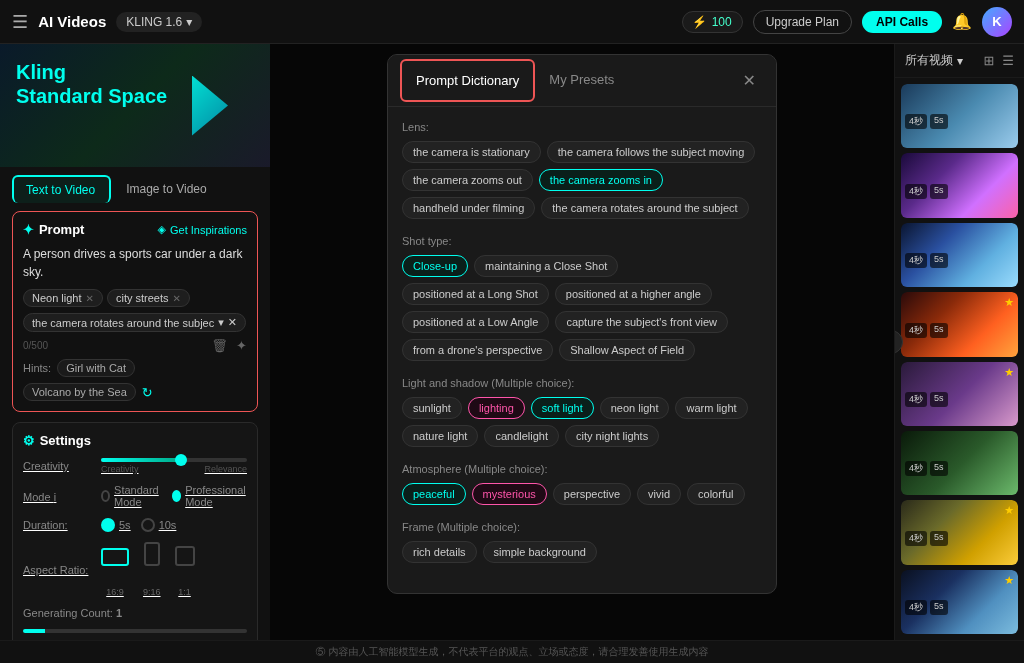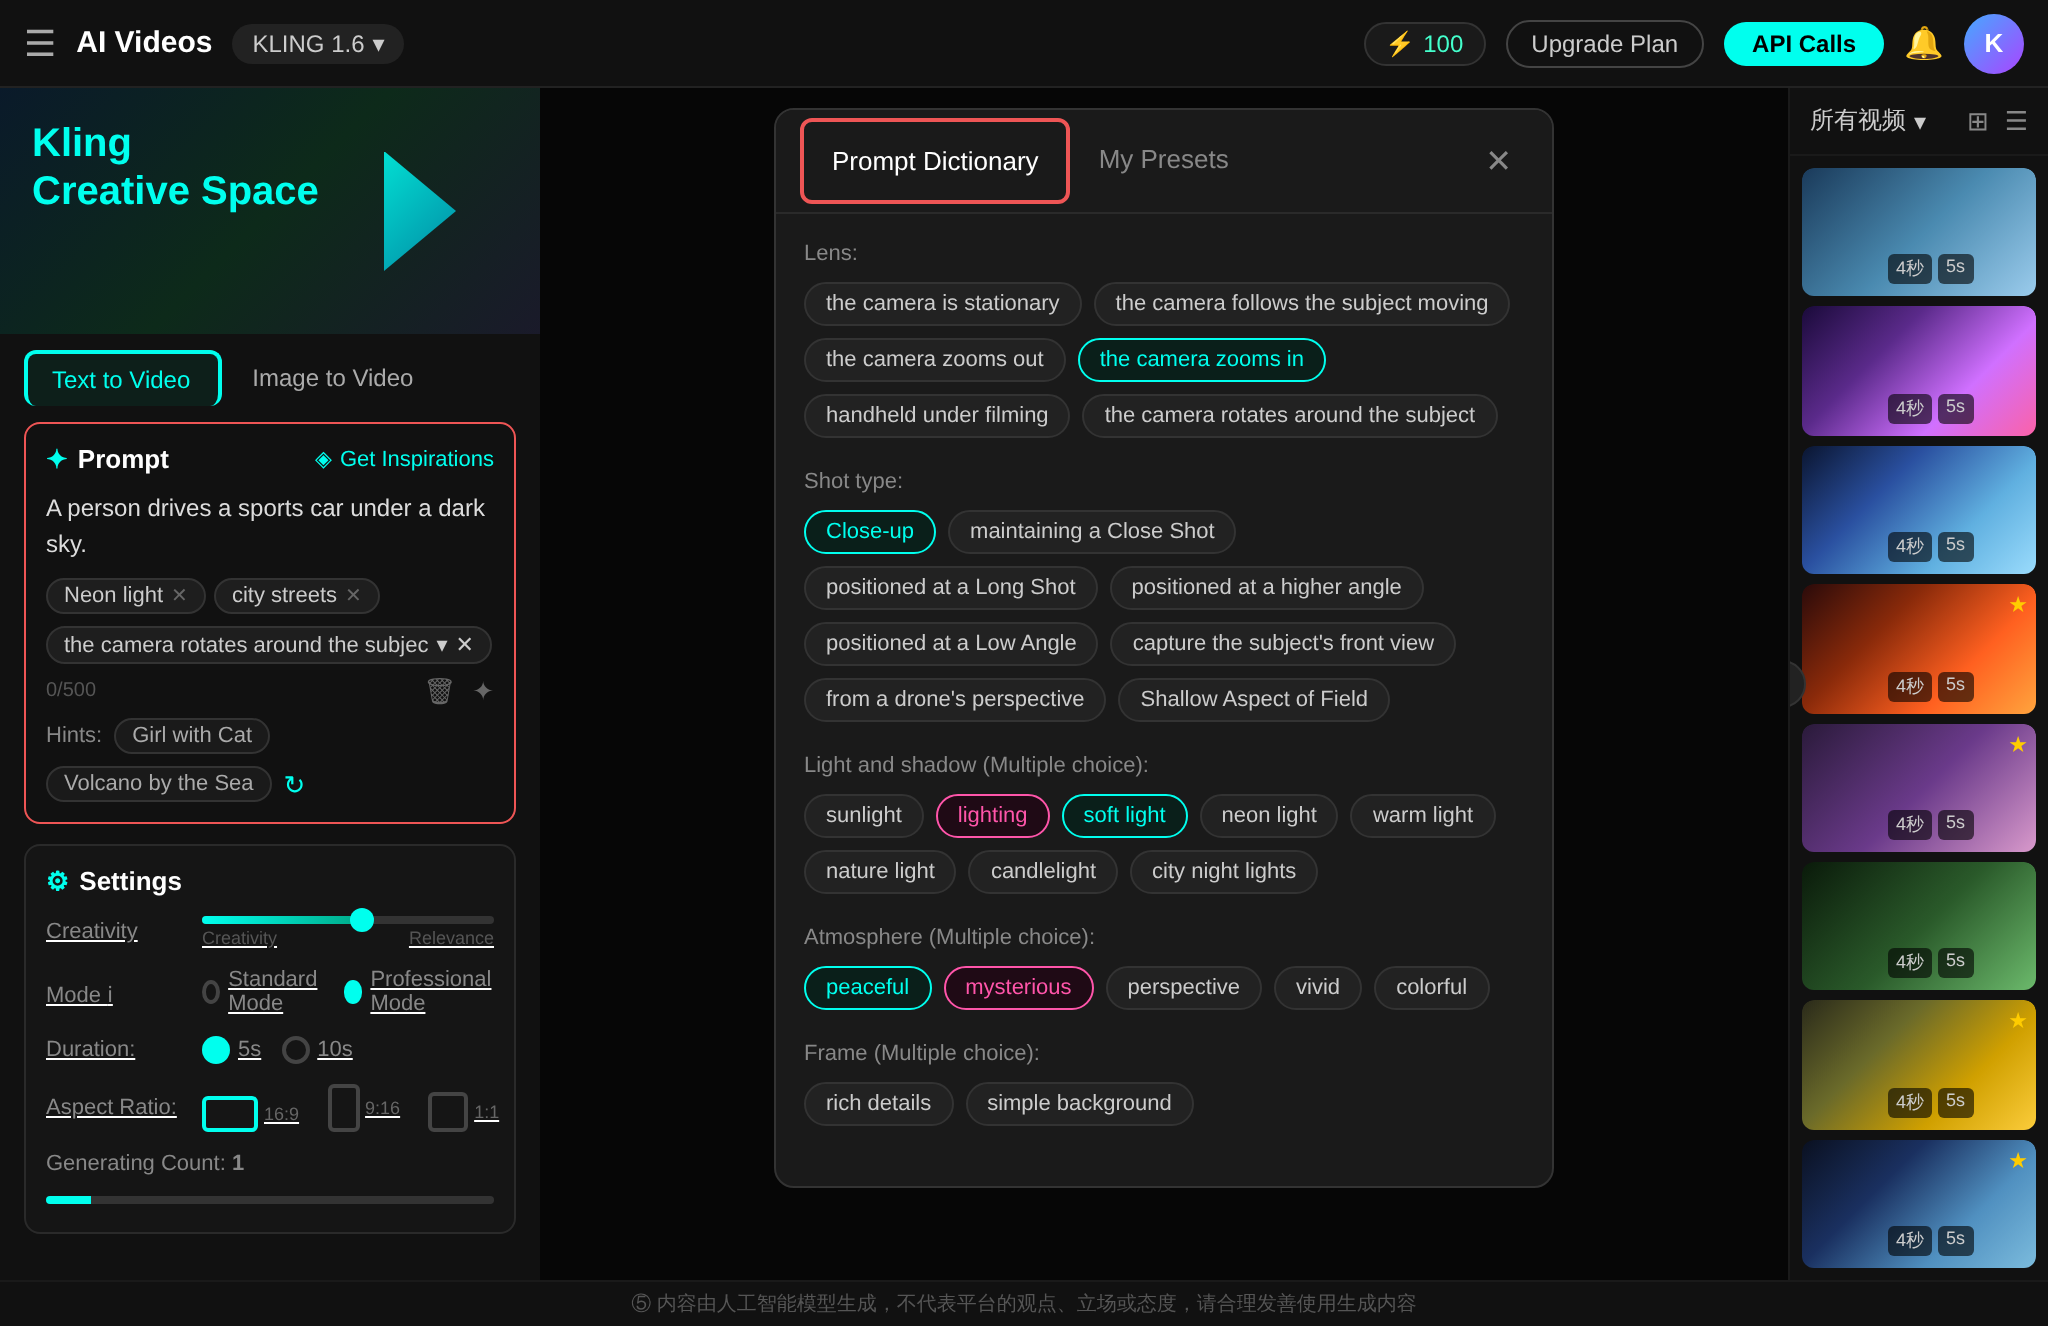--- a/index.html
+++ b/index.html
@@ -208,21 +208,21 @@
     }
     .radio-dot.active { background: #0fe; border-color: #0fe; }
     .duration-options { display: flex; gap: 10px; align-items: center; }
     .dur-opt { display: flex; align-items: center; gap: 4px; font-size: 11px; color: #888; cursor: pointer; }
     .dur-dot {
       width: 14px; height: 14px; border-radius: 50%;
       background: #0fe; display: flex; align-items: center; justify-content: center;
     }
     .dur-dot.inactive { background: transparent; border: 2px solid #444; }
     .aspect-options { display: flex; gap: 14px; align-items: flex-end; }
-    .aspect-opt { display: flex; flex-direction: row; align-items: center; gap: 3px; cursor: pointer; }
+    .aspect-opt { display: flex; flex-direction: column; align-items: center; gap: 21px; cursor: pointer; }
     .aspect-shape { border: 2px solid #444; border-radius: 3px; }
     .aspect-shape.active { border-color: #0fe; }
     .aspect-label { font-size: 9px; color: #666; }
     .gen-count-row { display: flex; align-items: center; gap: 8px; margin-bottom: 10px; }
     .gen-count-label { font-size: 11px; color: #888; }
 
     
     .center-area {
       flex: 1;
       position: relative;
@@ -325,22 +325,22 @@
     .video-grid::-webkit-scrollbar-thumb { background: #222; }
     .video-thumb {
       position: relative; border-radius: 6px; overflow: hidden;
       cursor: pointer;
     }
     .video-bg {
       height: 70px; border-radius: 6px;
       background-size: cover; background-position: center;
     }
     .video-thumb-info {
-      position: absolute; bottom: 6px; left: 4px;
-      display: flex; gap: 3px; margin-left: 39px;
+      position: absolute; bottom: 19px; left: 4px;
+      display: flex; gap: 3px;
     }
     .video-badge {
       background: rgba(0,0,0,0.6); border-radius: 3px;
       padding: 1px 4px; font-size: 9px; color: #ccc;
     }
     .video-star {
       position: absolute; top: 4px; right: 4px;
       color: #fc0; font-size: 11px;
     }
     .right-collapse-btn {
@@ -387,21 +387,21 @@
   <div class="topnav-avatar">K</div>
 </div>
 
 <div class="main">
 
   <div class="left-panel">
 
     <div class="hero">
       <div class="hero-title">
         <span>Kling</span><br>
-        <span style="color:#0fe">Creative Space</span>
+        <span style="color:#0fe">Standard Space</span>
       </div>
       <div class="hero-icon"></div>
     </div>
 
     <div class="mode-tabs">
       <div class="mode-tab active">Text to Video</div>
       <div class="mode-tab">Image to Video</div>
     </div>
 
     <div class="left-scroll">

